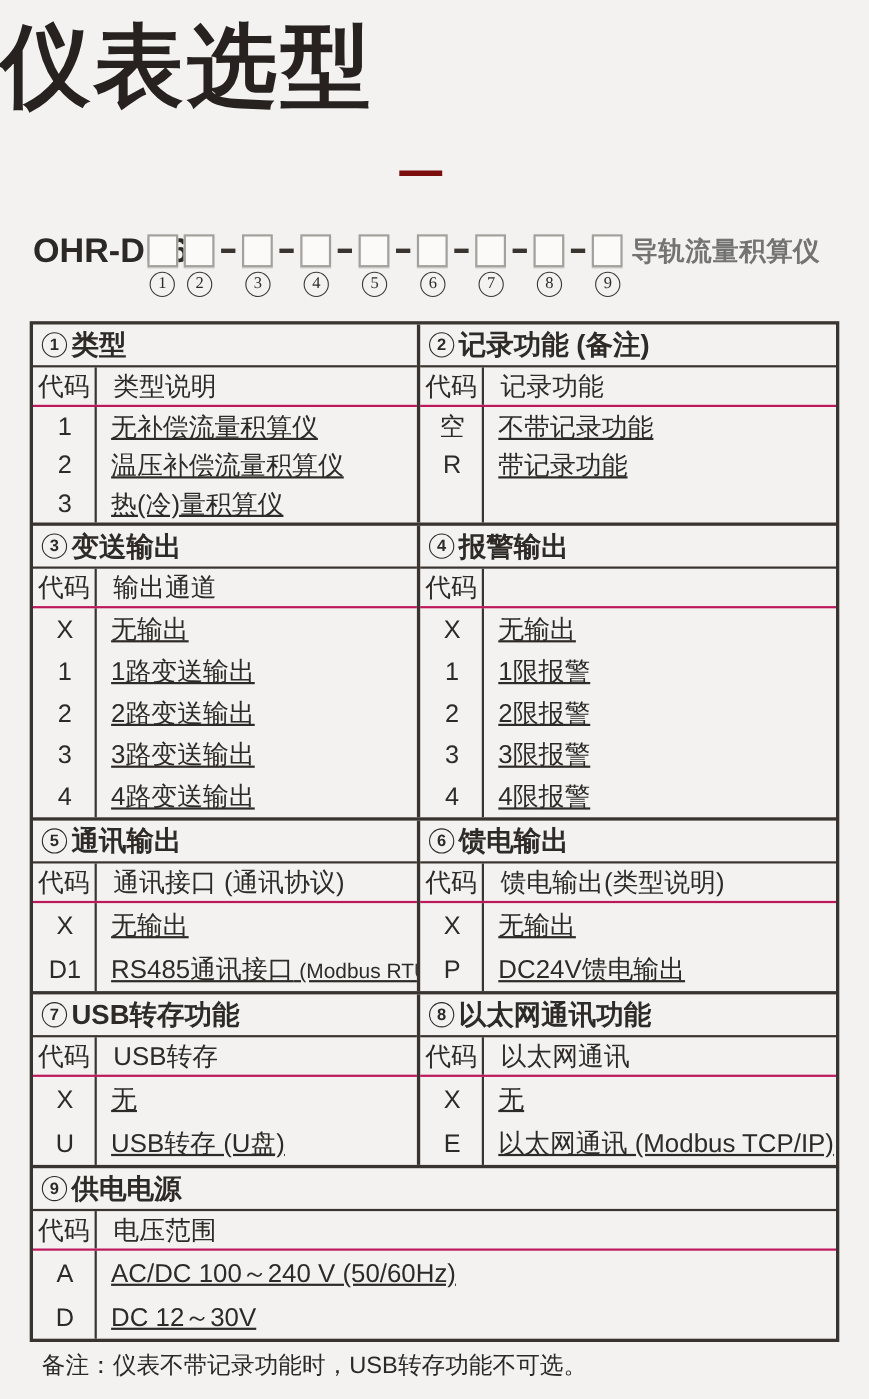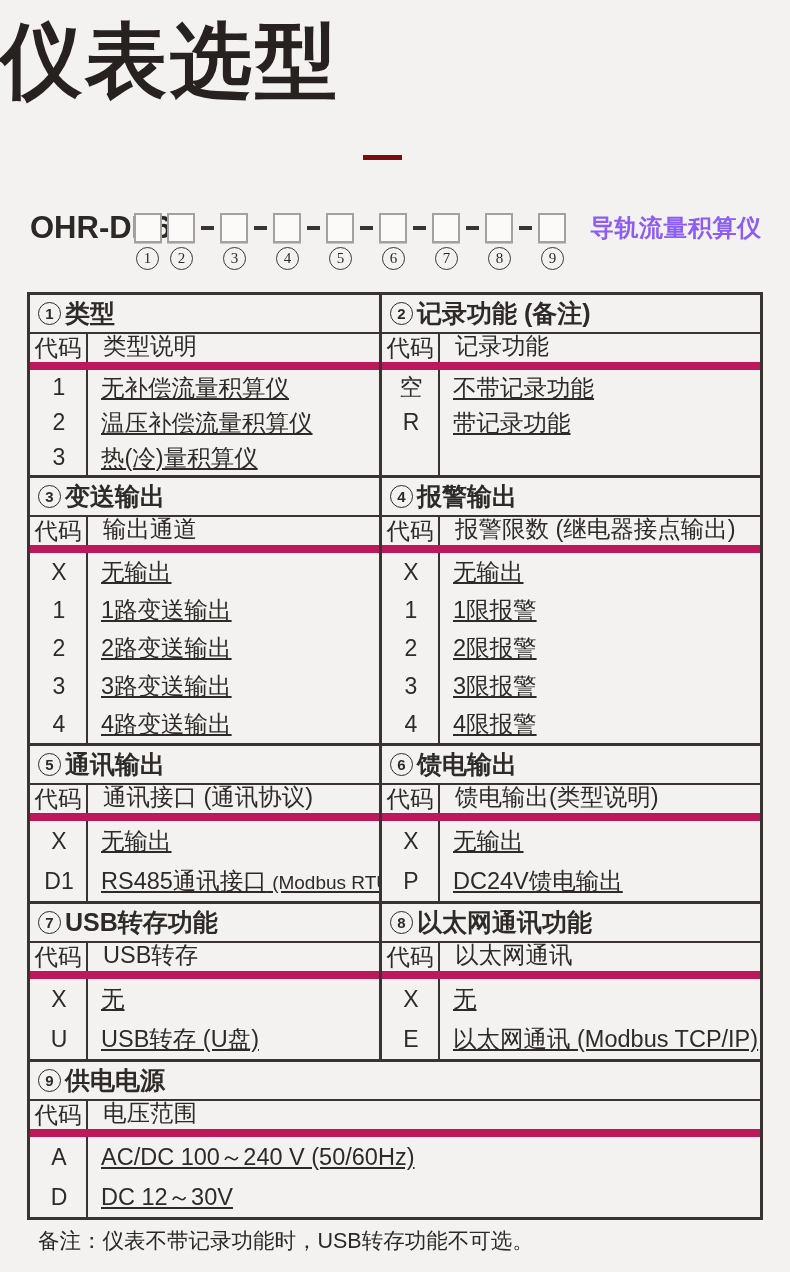--- a/index.html
+++ b/index.html
@@ -34,21 +34,21 @@
   .code-box{
     width:28px;height:30px;box-sizing:border-box;
     background:#fbfaf9;border:2px solid #a4a09c;
     box-shadow:0 1px 0 #c9c6c2;
     flex:0 0 auto;
   }
   .code-box.second{margin-left:5px;}
   .dashwrap{width:25px;display:flex;justify-content:center;flex:0 0 auto;}
   .dash{width:13px;height:4px;background:#393430;}
   .model-suffix{
-    margin-left:24px;font-size:24px;font-weight:600;color:#8b5cf6;
+    margin-left:8px;font-size:24px;font-weight:600;color:#737373;
     white-space:nowrap;letter-spacing:0.5px;
   }
   
   .pos-circle{
     position:absolute;top:247px;
     width:23px;height:23px;box-sizing:border-box;
     border:1.5px solid #3c3733;border-radius:50%;
     display:flex;align-items:center;justify-content:center;
     font-family:"Liberation Serif",serif;
     font-size:15px;color:#2e2a27;background:transparent;
@@ -76,22 +76,22 @@
     white-space:nowrap;overflow:hidden;
   }
   .cnum{
     width:23px;height:23px;box-sizing:border-box;flex:0 0 auto;
     border:1.6px solid #2e2a27;border-radius:50%;
     display:inline-flex;align-items:center;justify-content:center;
     font-size:15px;font-weight:600;
   }
   .colh{
     height:38px;box-sizing:border-box;
-    border-top:2px solid #3a3431;border-bottom:8px solid #be185d;
-    display:flex;align-items:flex-end;
+    border-top:2px solid #3a3431;border-bottom:2px solid #be185d;
+    display:flex;align-items:center;
     font-size:23.5px;font-weight:500;color:#2e2a27;
   }
   .colh .code{
     width:58px;flex:0 0 auto;box-sizing:border-box;
     border-right:2px solid #3a3431;
     align-self:stretch;display:flex;align-items:center;justify-content:center;
   }
   .colh .desc{flex:1;padding-left:15px;white-space:nowrap;overflow:hidden;}
   .sec-body{position:relative;display:flex;flex-direction:column;}
   .p1 .sec-body{height:105px;}
@@ -255,21 +255,20 @@
         </div>
       </div>
     </div>
     <div class="sec right">
       <div class="sec-h">
         <span class="cnum">4</span>
         <span>报警输出</span>
       </div>
       <div class="colh">
         <div class="code">代码</div>
-        <div class="desc">报警限数 (继电器接点输出)</div>
       </div>
       <div class="sec-body">
         <div class="vline"></div>
         <div class="trow">
           <div class="code">X</div>
           <div class="desc">无输出</div>
         </div>
         <div class="trow">
           <div class="code">1</div>
           <div class="desc">1限报警</div>

